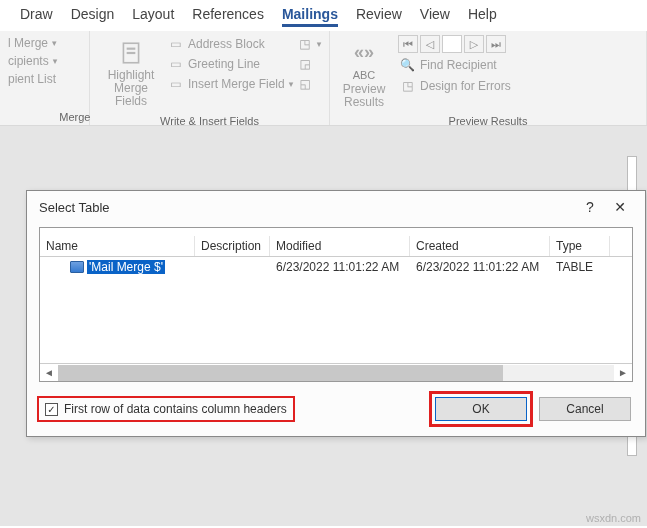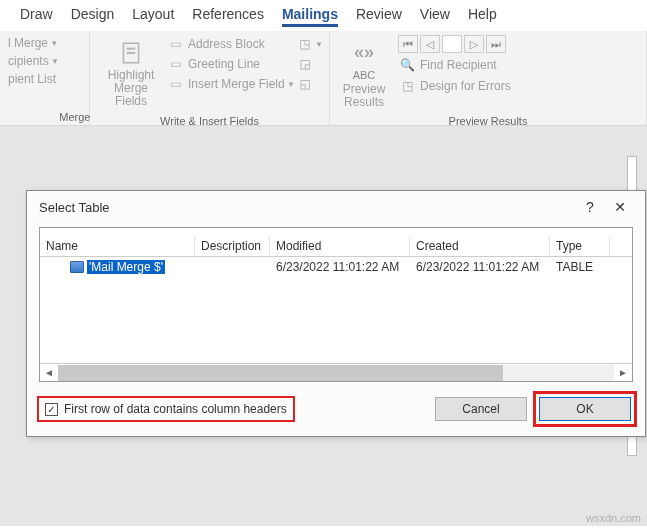--- a/index.html
+++ b/index.html
@@ -208,18 +208,18 @@
       <div class="arrow">►</div>
     </div>
   </div>
 
   <div class="dialog-footer">
     <div class="checkbox-wrap">
       <span class="cb">✓</span>
       <span>First row of data contains column headers</span>
     </div>
     <div class="spacer"></div>
+    <div class="dbtn ok">OK</div>
     <div class="dbtn">Cancel</div>
-    <div class="dbtn ok">OK</div>
   </div>
 </div>
 
 <div class="watermark">wsxdn.com</div>
 
 </body></html>

